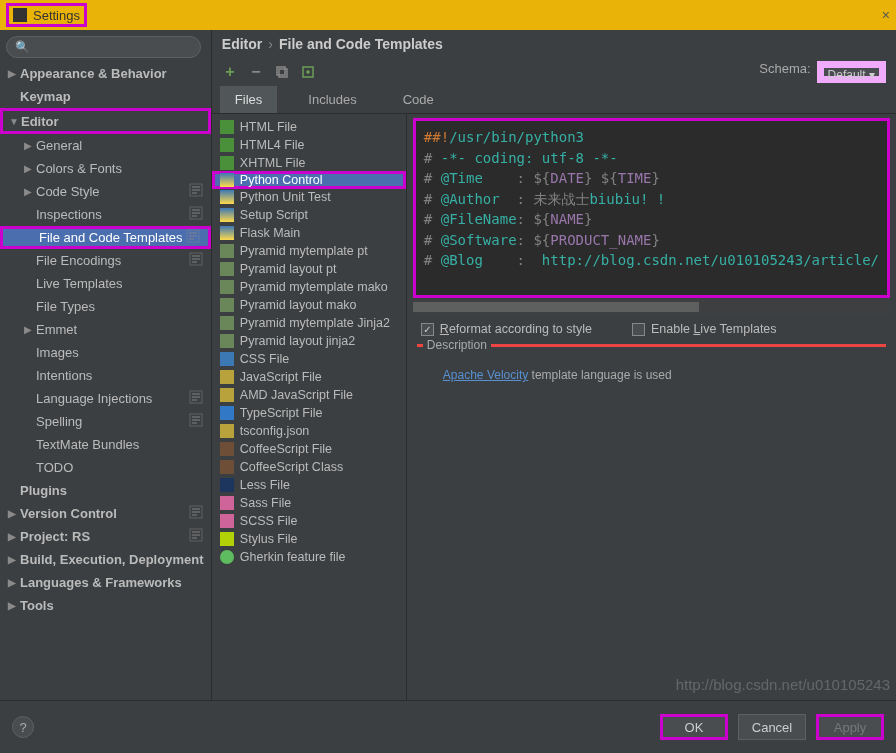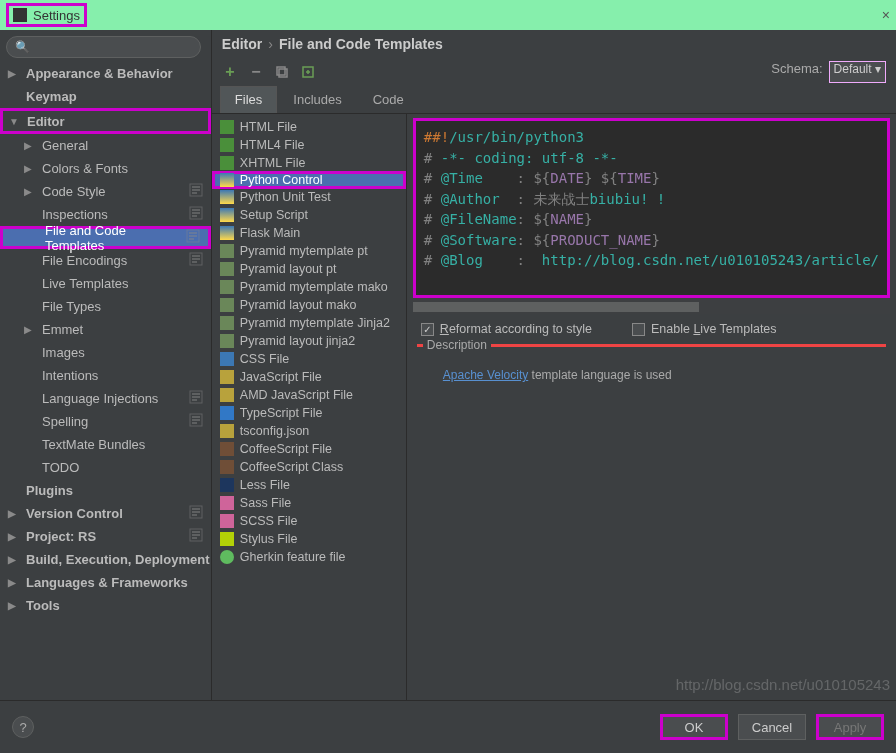--- a/index.html
+++ b/index.html
@@ -8,21 +8,21 @@
     height: 753px;
     background: #3c3f41;
     font-family: "Segoe UI", Arial, sans-serif;
     font-size: 13px;
     color: #bbbbbb;
     overflow: hidden;
     position: relative;
   }
   .titlebar {
     height: 30px;
-    background: #86efac;
+    background: #eab308;
     display: flex;
     align-items: center;
     padding: 0 6px;
     color: #333;
     justify-content: space-between;
   }
   .titlebar-left {
     display: flex;
     align-items: center;
     gap: 6px;
@@ -90,21 +90,21 @@
     color: #bbbbbb;
     position: relative;
   }
   .tree-node.bold { font-weight: bold; }
   .tree-node .arrow {
     width: 12px;
     display: inline-block;
     color: #8a8a8a;
     font-size: 10px;
   }
-  .tree-node .label { flex: 1; margin-left: 6px; }
+  .tree-node .label { flex: 1; }
   .tree-node .icon-right {
     width: 14px; height: 14px;
     margin-right: 8px;
     opacity: 0.45;
   }
   .indent-1 { padding-left: 24px; }
   .tree-node.selected {
     background: #4b6eaf;
     color: #fff;
   }
@@ -154,31 +154,31 @@
     cursor: pointer;
   }
   .schema-row {
     display: flex;
     align-items: flex-start;
     gap: 6px;
     color: #aaa;
   }
   .schema-select {
     background: #4a4d4f;
-    border: 1px solid #f0abfc;
+    border: 7px solid #f0abfc;
     color: #ccc;
     height: 22px;
     padding: 0 4px;
     font-size: 12px;
   }
   .tabs {
     display: flex;
     border-bottom: 1px solid #2b2b2b;
     padding-left: 8px;
-    gap: 1px;
+    gap: 16px;
     height: 28px;
   }
   .tab {
     padding: 5px 14px;
     cursor: pointer;
     color: #aaa;
     background: #3c3f41;
     border: 1px solid transparent;
     border-bottom: none;
   }

